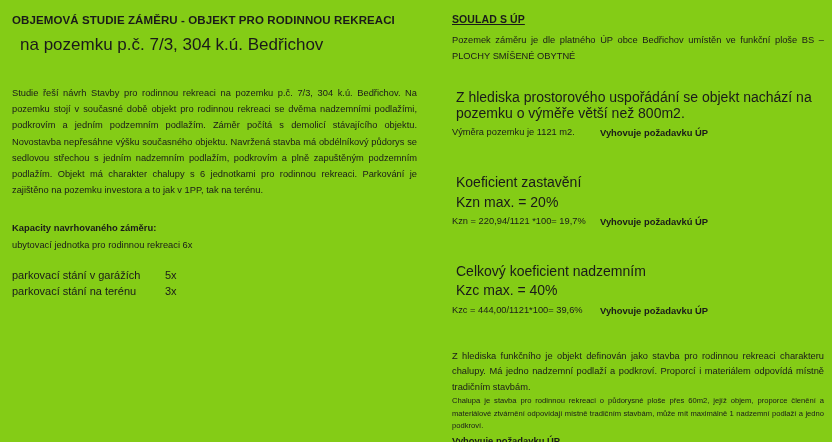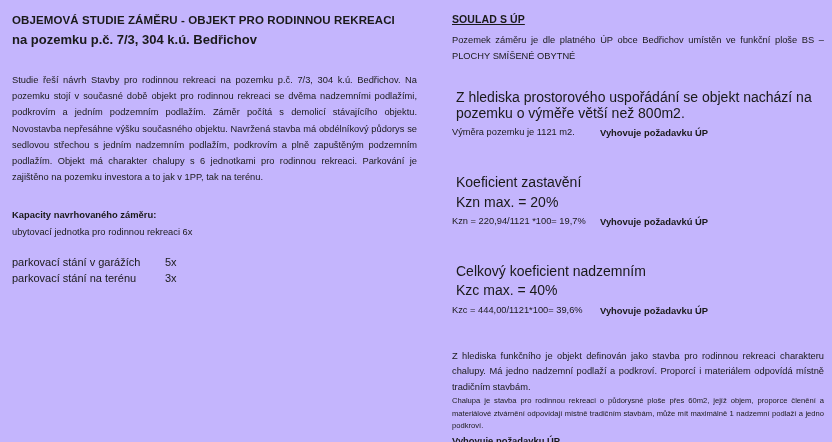--- a/index.html
+++ b/index.html
@@ -13,21 +13,21 @@
     height: 442px;
     position: relative;
     overflow: hidden;
     font-family: "Liberation Sans", sans-serif;
     color: #1a1a1a;
     -webkit-font-smoothing: antialiased;
   }
   .page {
     position: absolute;
     inset: 0;
-    background: #c4b5fd;
+    background: #84cc16;
   }
 
   
   .col {
     position: absolute;
     top: 0;
     box-sizing: border-box;
   }
   .col-left {
     left: 12px;
@@ -43,24 +43,24 @@
   
   .doc-title {
     font-size: 11.5px;
     font-weight: bold;
     line-height: 17px;
     letter-spacing: 0.1px;
     margin: 0 0 3px 0;
     white-space: nowrap;
   }
   .doc-subtitle {
-    font-size: 13px;
-    font-weight: bold;
-    line-height: 16px;
-    margin: 0;
+    font-size: 17px;
+    font-weight: normal;
+    line-height: 16px;
+    margin: 8px;
   }
 
   .section-title {
     font-size: 10.5px;
     font-weight: bold;
     line-height: 15px;
     margin: 0 0 6px 0;
     letter-spacing: 0.1px;
     text-decoration: underline;
   }

